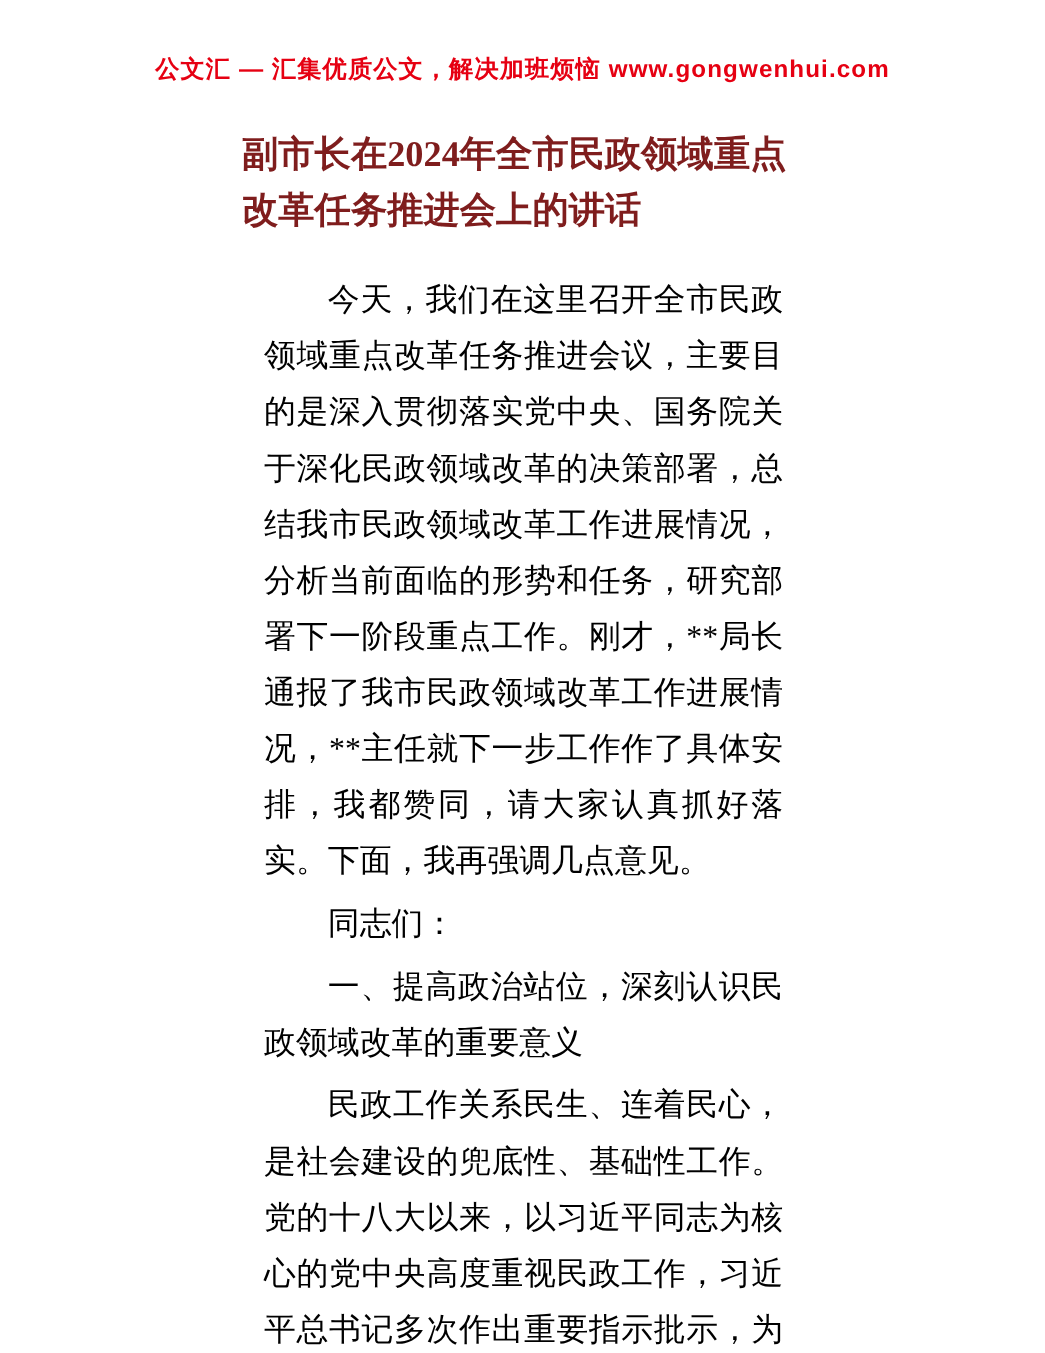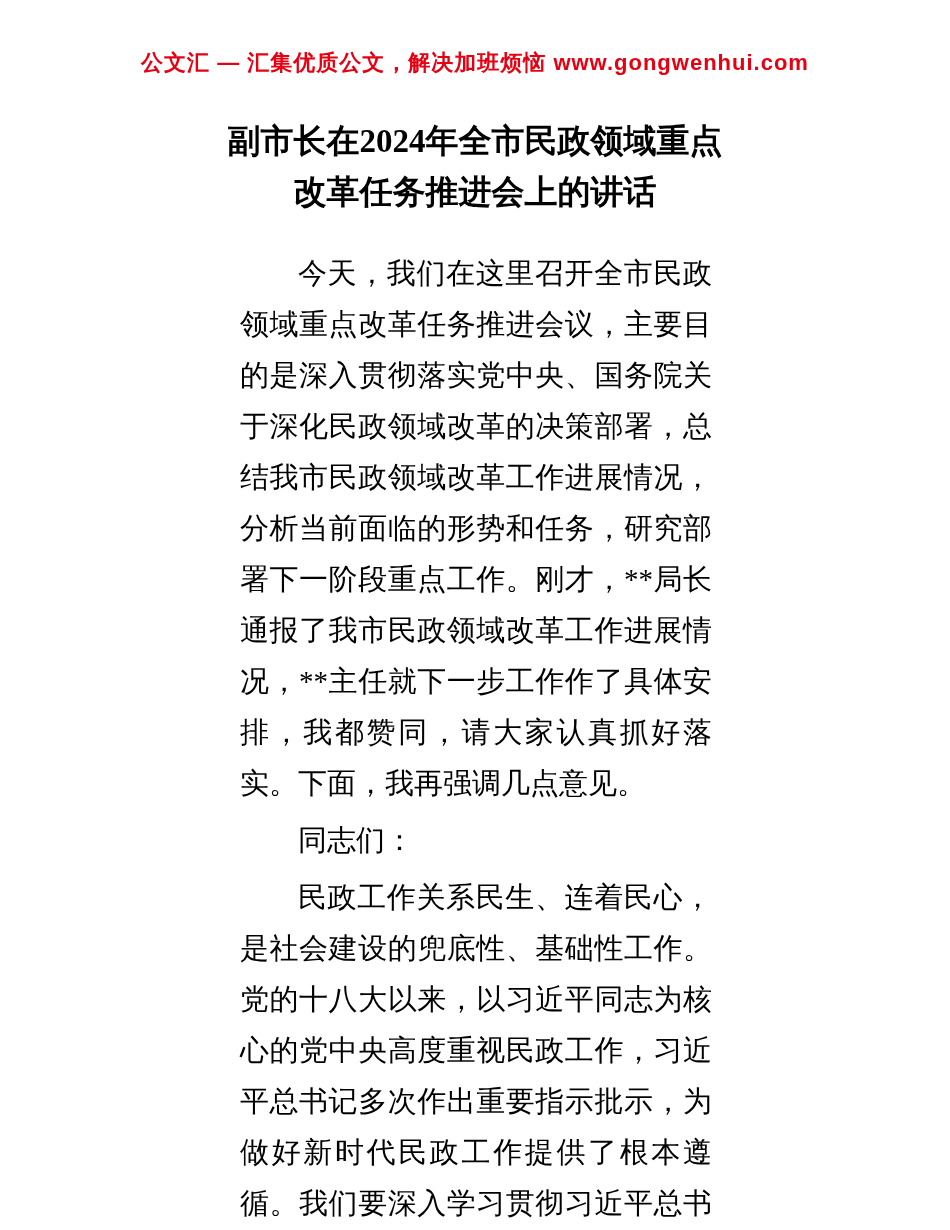--- a/index.html
+++ b/index.html
@@ -18,25 +18,24 @@
   .site-banner {
     padding-top: 48px;
     text-align: center;
     font-size: 22px;
     font-weight: bold;
     letter-spacing: 1px;
     font-family: "Liberation Sans", "DejaVu Sans", sans-serif;
   }
   .doc-title {
     margin: 38px 120px 0 120px;
-    text-align: center;
     font-size: 33px;
     font-weight: bold;
     line-height: 1.55;
-    color: #000000;
+    color: #7f1d1d;
     font-family: "Liberation Serif", "DejaVu Serif", serif;
   }
   .doc-body {
     margin: 30px 138px 0 140px;
     color: #000000;
   }
   .doc-body p {
     font-size: 29px;
     line-height: 51px;
     text-align: justify;
@@ -55,17 +54,18 @@
 
 <div class="page">
 
   <div class="site-banner" style="color: rgb(230, 0, 18);">公文汇 — 汇集优质公文，解决加班烦恼 www.gongwenhui.com</div>
 
   <h1 class="doc-title">副市长在2024年全市民政领域重点改革任务推进会上的讲话</h1>
 
   <div class="doc-body">
     <p>今天，我们在这里召开全市民政领域重点改革任务推进会议，主要目的是深入贯彻落实党中央、国务院关于深化民政领域改革的决策部署，总结我市民政领域改革工作进展情况，分析当前面临的形势和任务，研究部署下一阶段重点工作。刚才，**局长通报了我市民政领域改革工作进展情况，**主任就下一步工作作了具体安排，我都赞同，请大家认真抓好落实。下面，我再强调几点意见。</p>
     <p>同志们：</p>
+    <p class="section-heading">一、提高政治站位，深刻认识民政领域改革的重要意义</p>
     <p>民政工作关系民生、连着民心，是社会建设的兜底性、基础性工作。党的十八大以来，以习近平同志为核心的党中央高度重视民政工作，习近平总书记多次作出重要指示批示，为做好新时代民政工作提供了根本遵循。我们要深入学习贯彻习近平总书记关于民政工作的重要论述和指示批示精神，充分认识民政领域改革的重要意义，切实增强推进改革的思想自觉、政治自觉和行动自觉。</p>
 
   </div>
 
 </div>
 
 </body></html>

